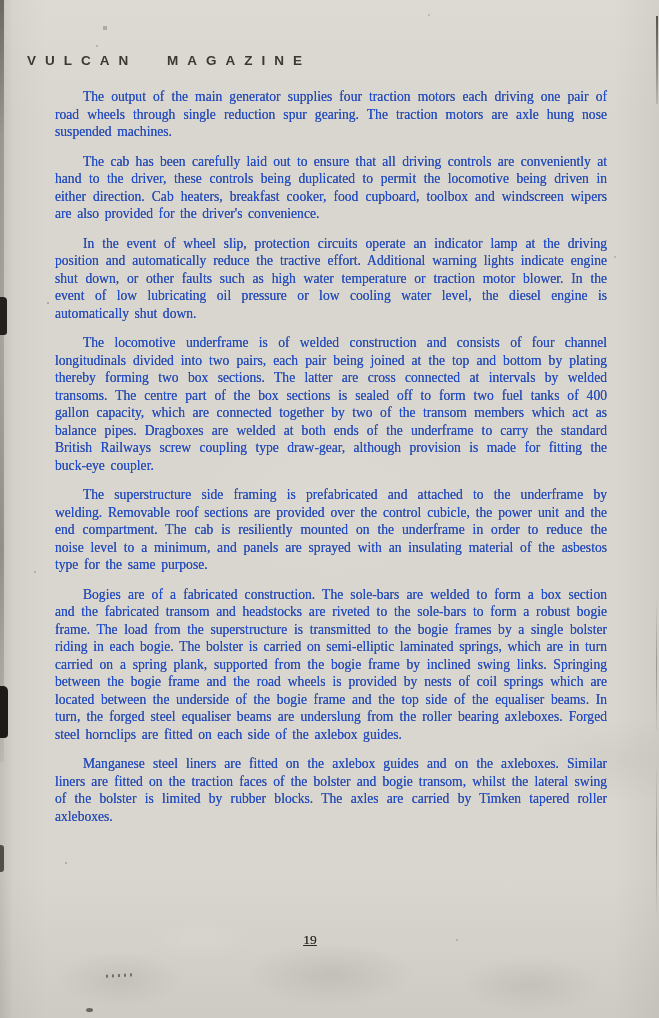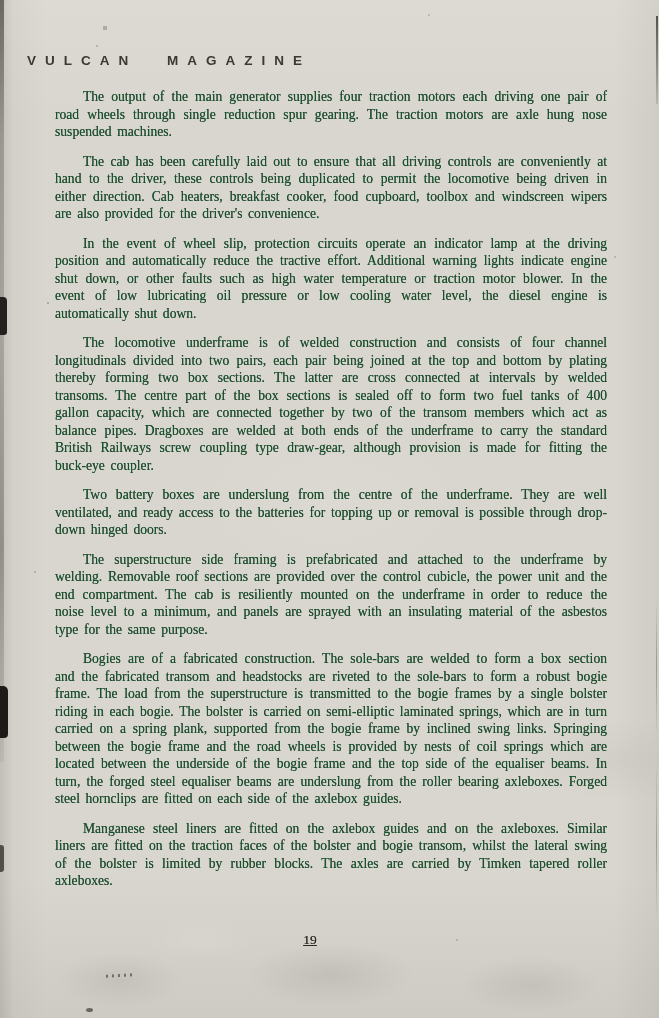--- a/index.html
+++ b/index.html
@@ -37,21 +37,21 @@
     color: #3b3834;
     white-space: nowrap;
     padding-left: 27px;
   }
 
   .text-column {
     position: absolute;
     top: 88px;
     left: 55px;
     width: 552px;
-    color: #14532d;
+    color: #1d4ed8;
     font-size: 13.6px;
     line-height: 17.5px;
     text-align: justify;
     word-spacing: 2.2px;
     text-shadow: 0 0 0.5px rgba(44,41,36,0.75);
   }
   .text-column p {
     margin: 0 0 12px 0;
     text-indent: 28px;
   }
@@ -164,19 +164,18 @@
 <div class="bottom-dot"></div>
 <div class="speckles"></div>
 
 <div class="magazine-title">VULCAN MAGAZINE</div>
 
 <div class="text-column">
   <p>The output of the main generator supplies four traction motors each driving one pair of road wheels through single reduction spur gearing.  The traction motors are axle hung nose suspended machines.</p>
   <p>The cab has been carefully laid out to ensure that all driving controls are conveniently at hand to the driver, these controls being duplicated to permit the locomotive being driven in either direction.  Cab heaters, breakfast cooker, food cupboard, toolbox and windscreen wipers are also provided for the driver's convenience.</p>
   <p>In the event of wheel slip, protection circuits operate an indicator lamp at the driving position and automatically reduce the tractive effort.  Additional warning lights indicate engine shut down, or other faults such as high water temperature or traction motor blower.  In the event of low lubricating oil pressure or low cooling water level, the diesel engine is automatically shut down.</p>
   <p>The locomotive underframe is of welded construction and consists of four channel longitudinals divided into two pairs, each pair being joined at the top and bottom by plating thereby forming two box sections.  The latter are cross connected at intervals by welded transoms.  The centre part of the box sections is sealed off to form two fuel tanks of 400 gallon capacity, which are connected together by two of the transom members which act as balance pipes.  Dragboxes are welded at both ends of the underframe to carry the standard British Railways screw coupling type draw-gear, although provision is made for fitting the buck-eye coupler.</p>
-  <p>Two battery boxes are underslung from the centre of the underframe.  They are well ventilated, and ready access to the batteries for topping up or removal is possible through drop-down hinged doors.</p>
   <p>The superstructure side framing is prefabricated and attached to the underframe by welding.  Removable roof sections are provided over the control cubicle, the power unit and the end compartment.  The cab is resiliently mounted on the underframe in order to reduce the noise level to a minimum, and panels are sprayed with an insulating material of the asbestos type for the same purpose.</p>
   <p>Bogies are of a fabricated construction.  The sole-bars are welded to form a box section and the fabricated transom and headstocks are riveted to the sole-bars to form a robust bogie frame.  The load from the superstructure is transmitted to the bogie frames by a single bolster riding in each bogie.  The bolster is carried on semi-elliptic laminated springs, which are in turn carried on a spring plank, supported from the bogie frame by inclined swing links.  Springing between the bogie frame and the road wheels is provided by nests of coil springs which are located between the underside of the bogie frame and the top side of the equaliser beams.  In turn, the forged steel equaliser beams are underslung from the roller bearing axleboxes.  Forged steel hornclips are fitted on each side of the axlebox guides.</p>
   <p>Manganese steel liners are fitted on the axlebox guides and on the axleboxes. Similar liners are fitted on the traction faces of the bolster and bogie transom, whilst the lateral swing of the bolster is limited by rubber blocks.  The axles are carried by Timken tapered roller axleboxes.</p>
 </div>
 
 <div class="page-number">19</div>
 
 </body></html>

